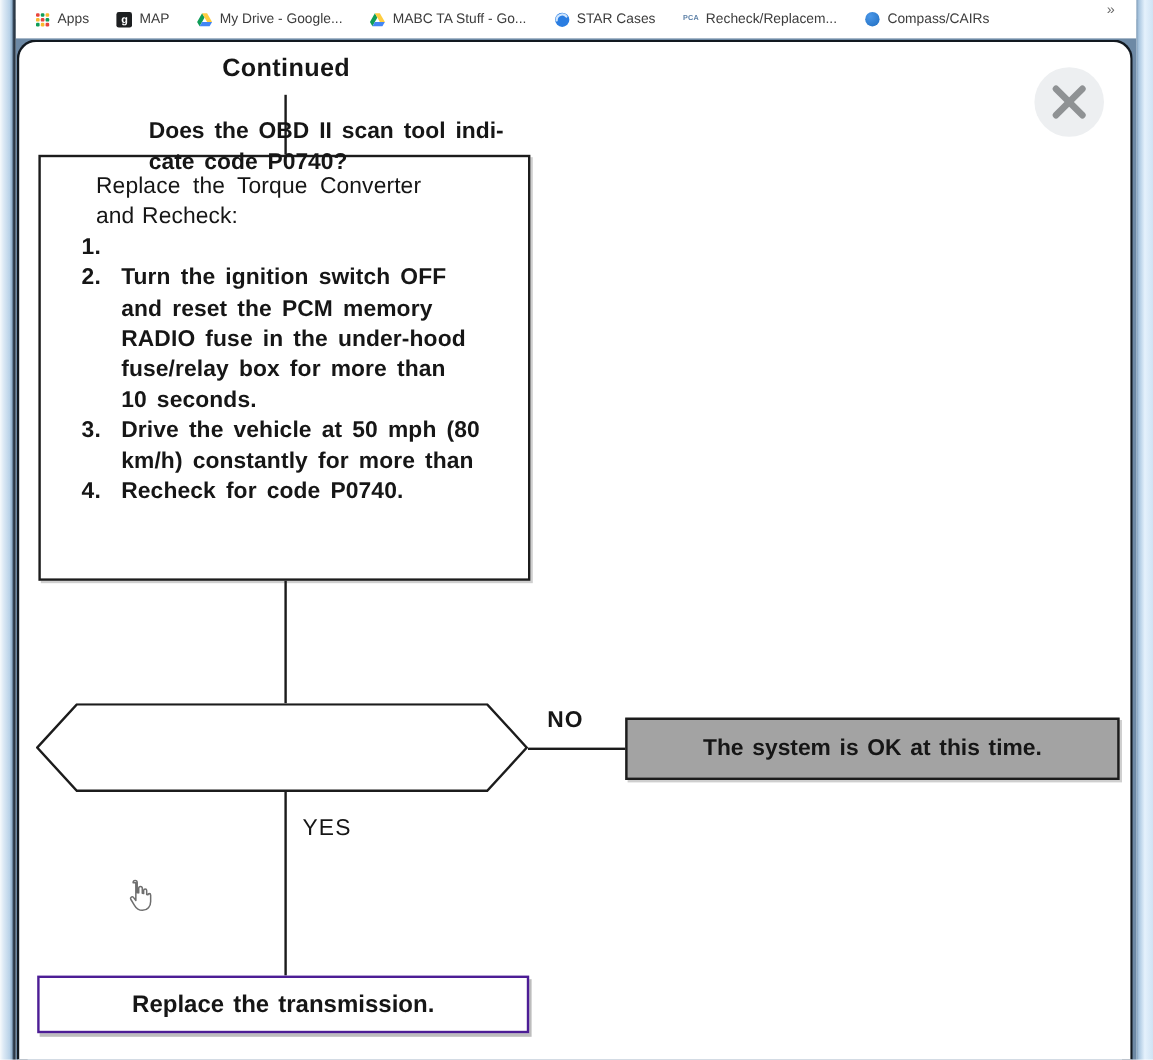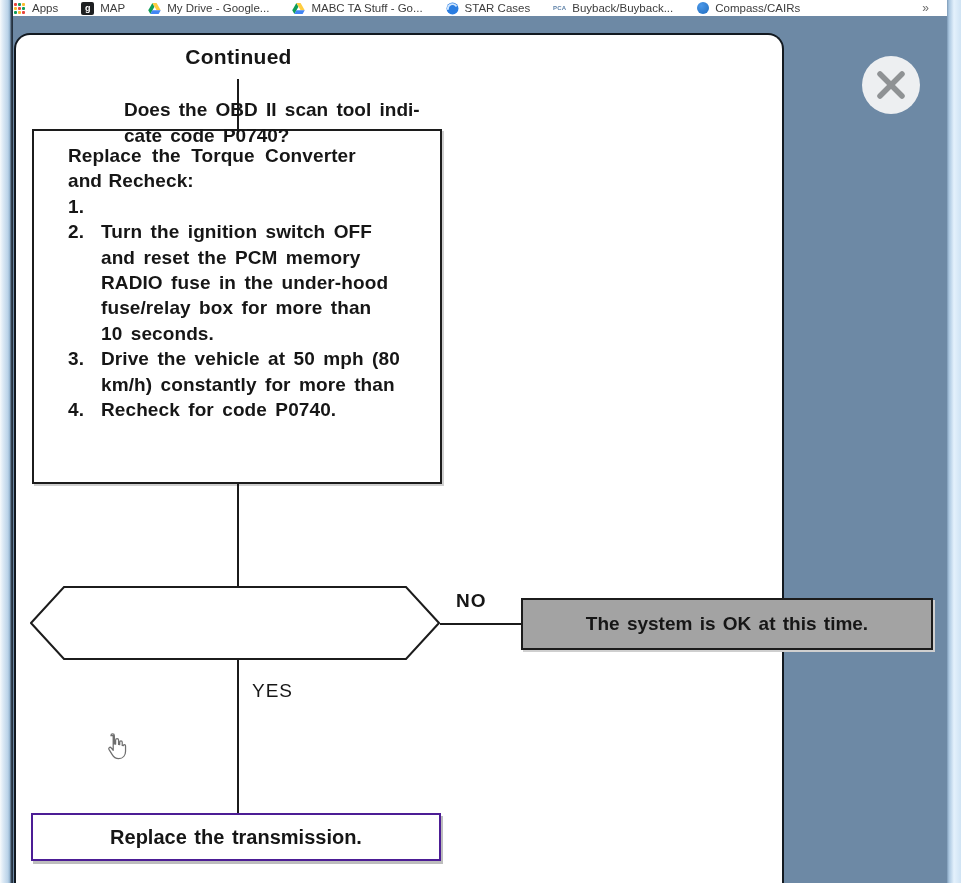--- a/index.html
+++ b/index.html
@@ -13,62 +13,62 @@
     z-index:5;
   }
   .right-strip {
     position:absolute; right:0; top:0; width:14px; height:883px;
     background:linear-gradient(to right,#7d9ab6 0px,#a9c6e0 2px,#e4f1fc 7px,#cfe3f4 14px);
     z-index:5;
   }
 
   
   .bookmarks-bar {
-    position:absolute; left:13px; right:14px; top:0; height:16px;
+    position:absolute; left:13px; right:14px; top:0; height:32px;
     background:#fff; display:flex; align-items:center; gap:23px;
-    padding-left:0; font-size:11.5px; color:#3c3c3c; z-index:4;
+    padding-left:16px; font-size:11.5px; color:#3c3c3c; z-index:4;
   }
   .bm-item { display:flex; align-items:center; gap:6px; cursor:pointer; white-space:nowrap; }
   .fav { width:13px; height:13px; flex:0 0 auto; display:flex; align-items:center; justify-content:center; }
   .apps-grid { display:grid; grid-template-columns:repeat(3,3px); grid-template-rows:repeat(3,3px); gap:1px; }
   .apps-grid i { display:block; border-radius:1px; }
   .map-fav { background:#1d1f21; color:#fff; font-size:9px; font-weight:bold; border-radius:2px;
              display:flex; align-items:center; justify-content:center; width:13px; height:13px; line-height:1; }
   .pca-fav { color:#5b7fa6; font-size:6px; font-weight:bold; letter-spacing:.2px; }
   .dot-fav { width:12px; height:12px; border-radius:50%; background:radial-gradient(circle at 35% 30%,#4a97e8,#1f6dc0); }
   .overflow-chevron { position:absolute; right:18px; top:0; height:16px; display:flex; align-items:center;
                       color:#6b6b6b; font-size:12px; cursor:pointer; }
 
   
   .page-bg { position:absolute; left:13px; right:14px; top:16px; bottom:0; background:#6d89a5; z-index:1; }
 
   
   .modal {
-    position:absolute; left:14px; top:33px; width:770px; height:850px;
+    position:absolute; left:14px; top:33px; width:930px; height:850px;
     background:#fff; border:2px solid #121920; border-bottom:none;
     border-radius:16px 16px 0 0; z-index:3;
   }
   .close-btn {
     position:absolute; left:846px; top:21px; width:58px; height:58px; border-radius:50%;
     background:#edeff1; display:flex; align-items:center; justify-content:center; cursor:pointer;
   }
 
   
   .fc { position:absolute; inset:0; color:#161616; }
   .fc-line { position:absolute; width:2px; background:#1b1b1b; }
   .fc-hline { position:absolute; height:2px; background:#1b1b1b; }
 
   .continued { position:absolute; left:140px; top:10px; width:165px; text-align:center;
                font-size:21px; font-weight:800; letter-spacing:.3px; }
 
   .box1 { position:absolute; left:16px; top:94px; width:410px; height:355px;
           border:2px solid #1c1c1c; background:#fff; box-shadow:2px 2px 0 #cfcfcf;
           padding:12px 8px 0 34px; font-size:19px; line-height:25.4px; font-weight:600;
           letter-spacing:.1px; }
-  .box1 .title { font-weight:700; word-spacing:5px; }
+  .box1 .title { font-weight:400; word-spacing:5px;margin-left:12px; }
   .step-row { display:flex; }
   .step-num { width:33px; flex:0 0 auto; font-weight:700; }
   .step-text { word-spacing:3px; }
 
   .hexagon { position:absolute; left:14px; top:551px; width:410px; height:74px; }
   .hex-text { position:absolute; left:64px; top:62px; width:360px; font-size:19px;
               font-weight:600; line-height:26px; word-spacing:3px;margin-left:44px; }
 
   .label-no  { position:absolute; left:440px; top:555px; font-size:19px; font-weight:700; letter-spacing:1px; }
   .label-yes { position:absolute; left:236px; top:645px; font-size:19px; font-weight:400; letter-spacing:1px; }
@@ -135,21 +135,21 @@
     <span class="fav">
       <svg width="13" height="13" viewBox="0 0 24 24">
         <circle cx="12" cy="12" r="11" fill="#2a7de1"></circle>
         <path d="M3.5 13a8.5 8.5 0 0 1 15-6" stroke="#cfe6ff" stroke-width="3.4" fill="none" stroke-linecap="round"></path>
       </svg>
     </span>
     <span>STAR Cases</span>
   </div>
   <div class="bm-item">
     <span class="fav pca-fav">PCA</span>
-    <span>Buyback/Buyback...</span>
+    <span>Recheck/Replacem...</span>
   </div>
   <div class="bm-item">
     <span class="fav">
         <span class="dot-fav"></span>
       </span>
     <span>Compass/CAIRs</span>
   </div>
   <span class="overflow-chevron">»</span>
 </div>
 

